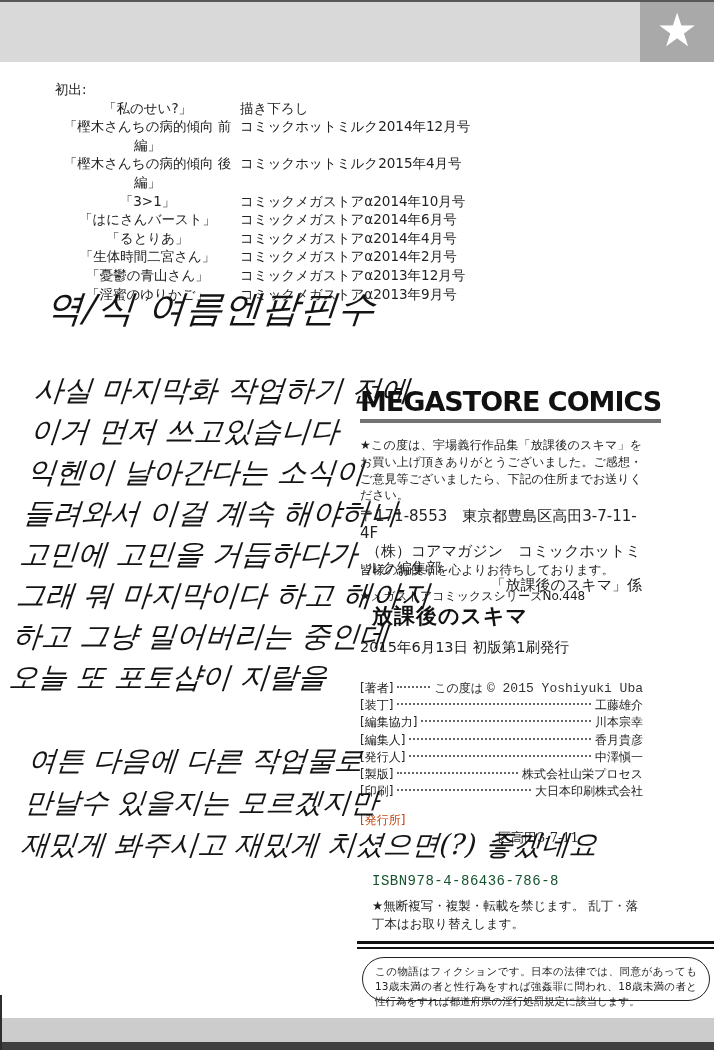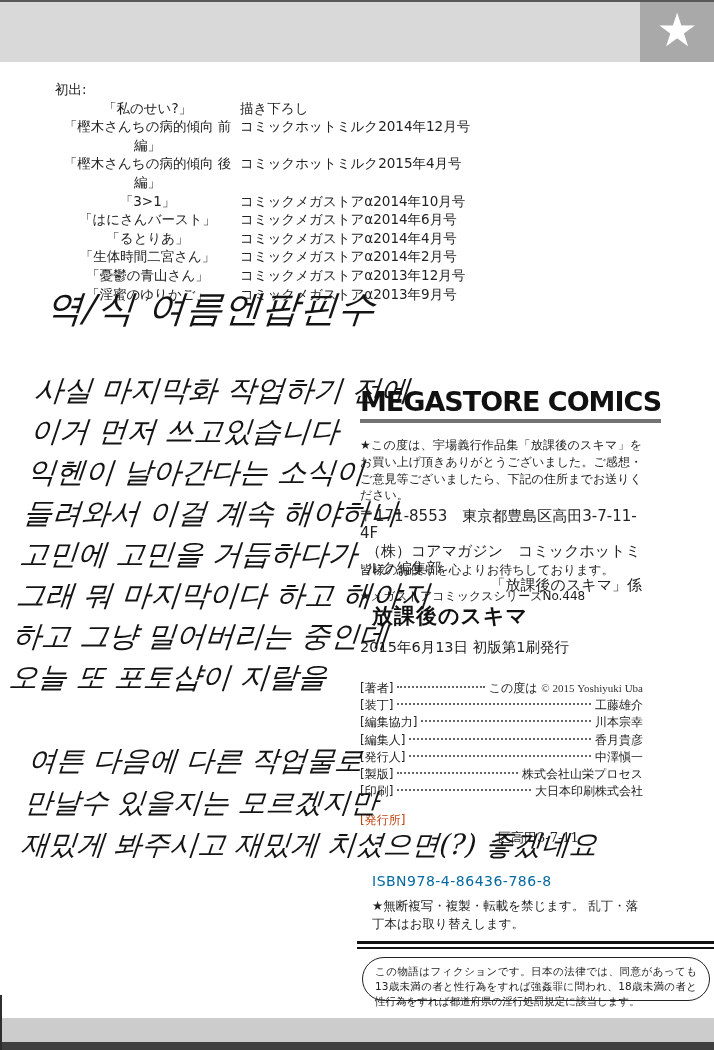--- a/index.html
+++ b/index.html
@@ -38,25 +38,25 @@
   .await { position:absolute; left:360px; top:562px; width:282px; font-size:12.5px; color:#222; }
   .series { position:absolute; left:360px; top:588px; font-size:12px; color:#1a1a1a; }
   .book-title { position:absolute; left:360px; top:602px; font-size:21px; font-weight:bold; letter-spacing:1px; color:#111;margin-left:12px; }
   .pub-date { position:absolute; left:360px; top:638px; font-size:14.5px; color:#1a1a1a; }
 
   .credits { position:absolute; left:360px; top:680px; width:283px; font-size:12px; line-height:17.2px; color:#222; }
   .credit-row { display:flex; align-items:baseline; }
   .c-label { white-space:nowrap; }
   .c-leader { flex:1; border-bottom:2px dotted #666; margin:0 4px; transform:translateY(-4px); }
   .c-value { white-space:nowrap; }
-  .c-extra { font-family:Liberation Serif, serif; font-size:11px; color:#333; }
+  .c-extra { font-family:Liberation Mono, monospace; font-size:13px; color:#333; }
   .credit-row.faded { color:#c2410c; filter:blur(0.6px);margin-top:12px; }
 
   .addr-remnant { position:absolute; left:498px; top:829px; font-size:13px; font-family:"DejaVu Serif","Liberation Serif",serif; color:#222; }
-  .isbn { position:absolute; left:372px; top:873px; font-size:14px; letter-spacing:.5px; color:#0369a1; }
+  .isbn { position:absolute; left:372px; top:873px; font-size:14px; letter-spacing:.5px; color:#14532d;font-family:Liberation Mono, monospace; }
   .copy-note { position:absolute; left:372px; top:897px; width:272px; font-size:12.5px; line-height:17.5px; color:#222; }
 
   .double-line { position:absolute; left:357px; top:941px; width:357px; height:8px; border-top:3px solid #111; border-bottom:2px solid #111; }
   .disclaimer-box { position:absolute; left:362px; top:957px; width:348px; height:44px; border:1.5px solid #222; border-radius:26px; padding:6px 12px 5px 12px; font-size:10.5px; line-height:14.8px; color:#222; text-align:justify; background:#fff; }
 </style>
 </head>
 <body>
 
 <div id="page">
 

